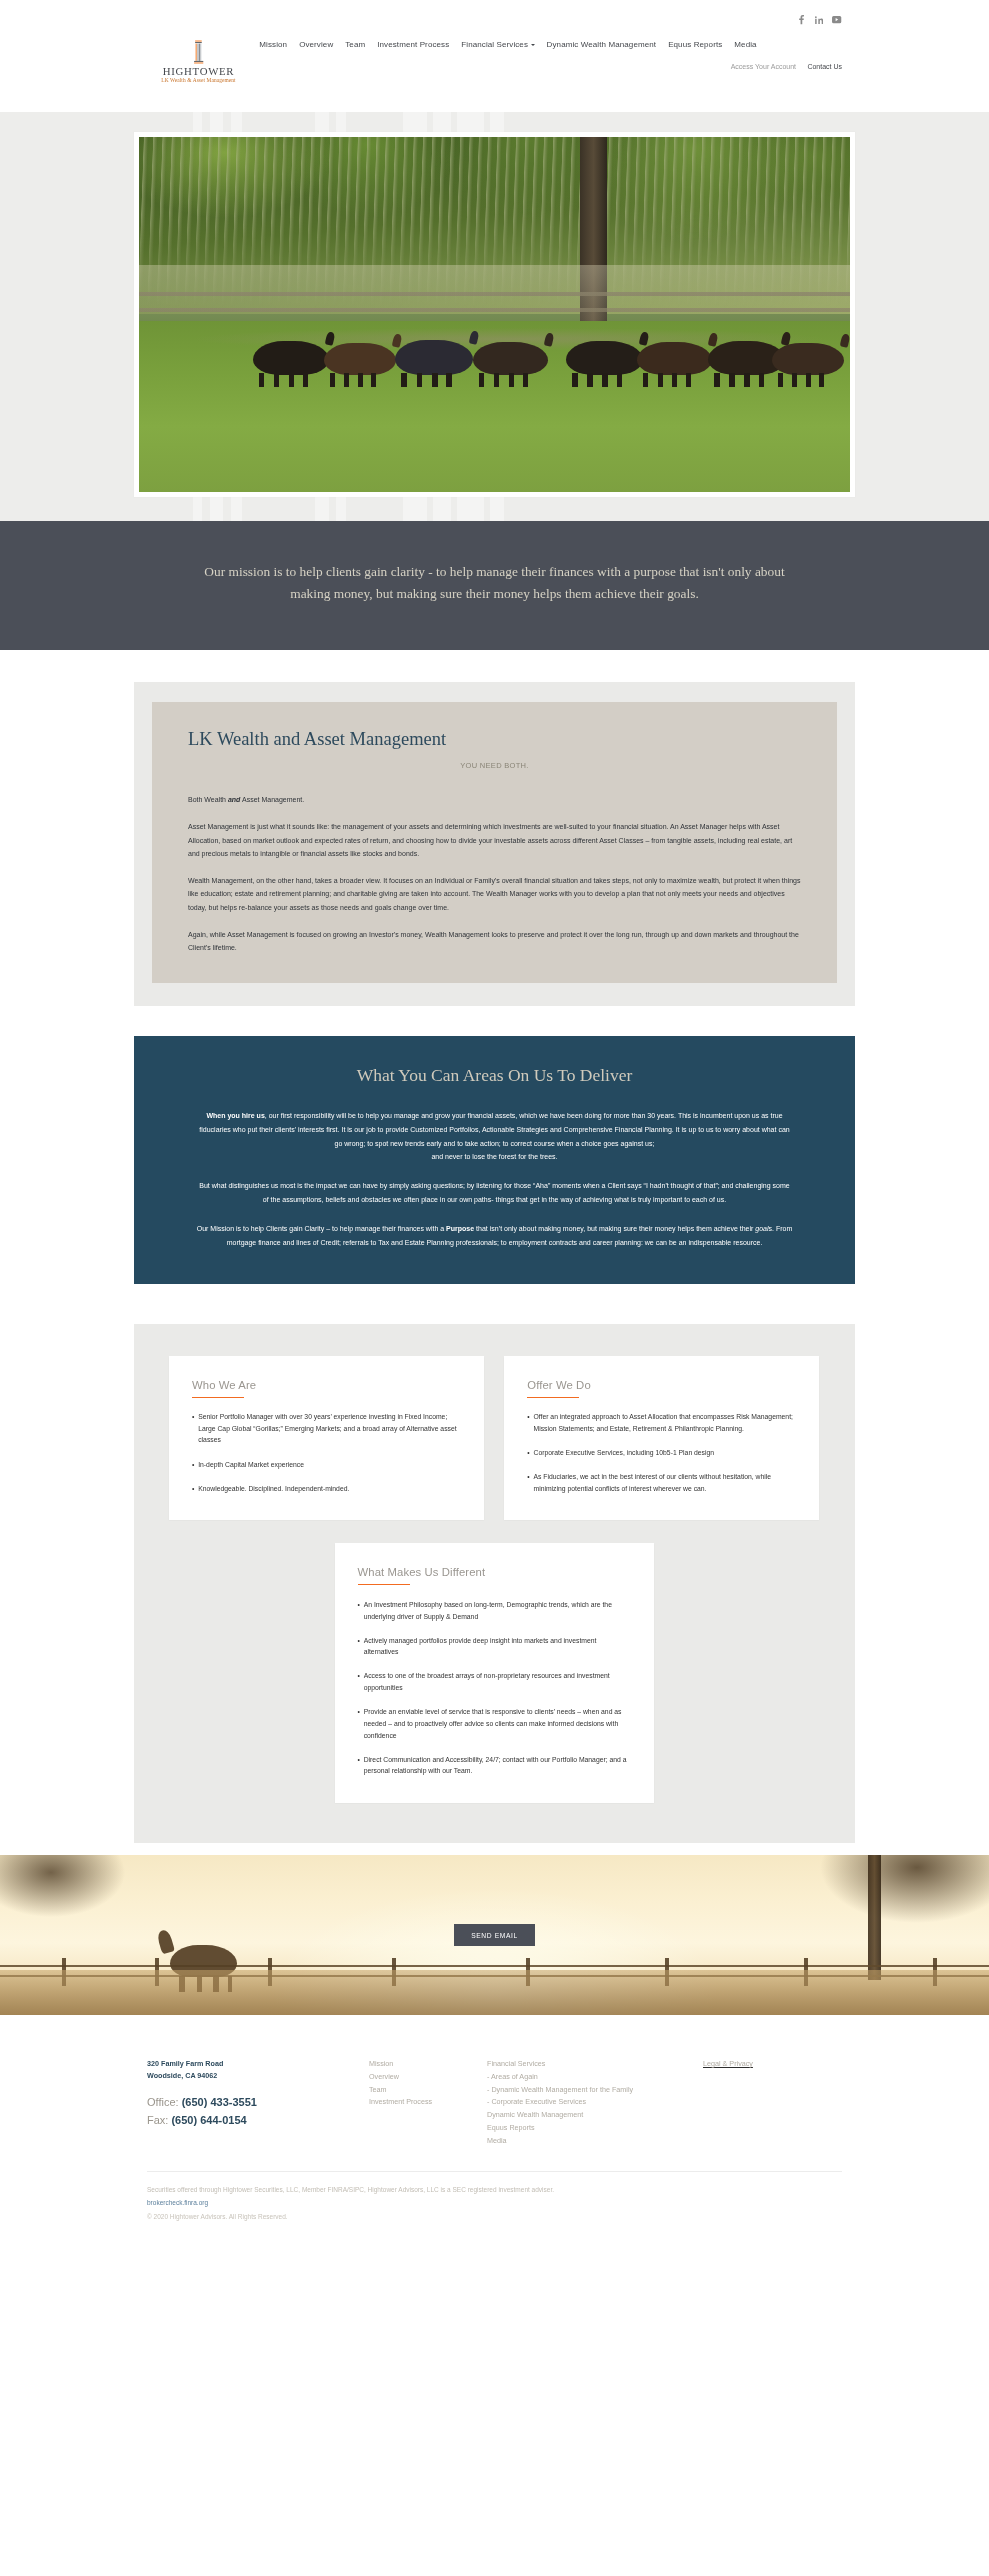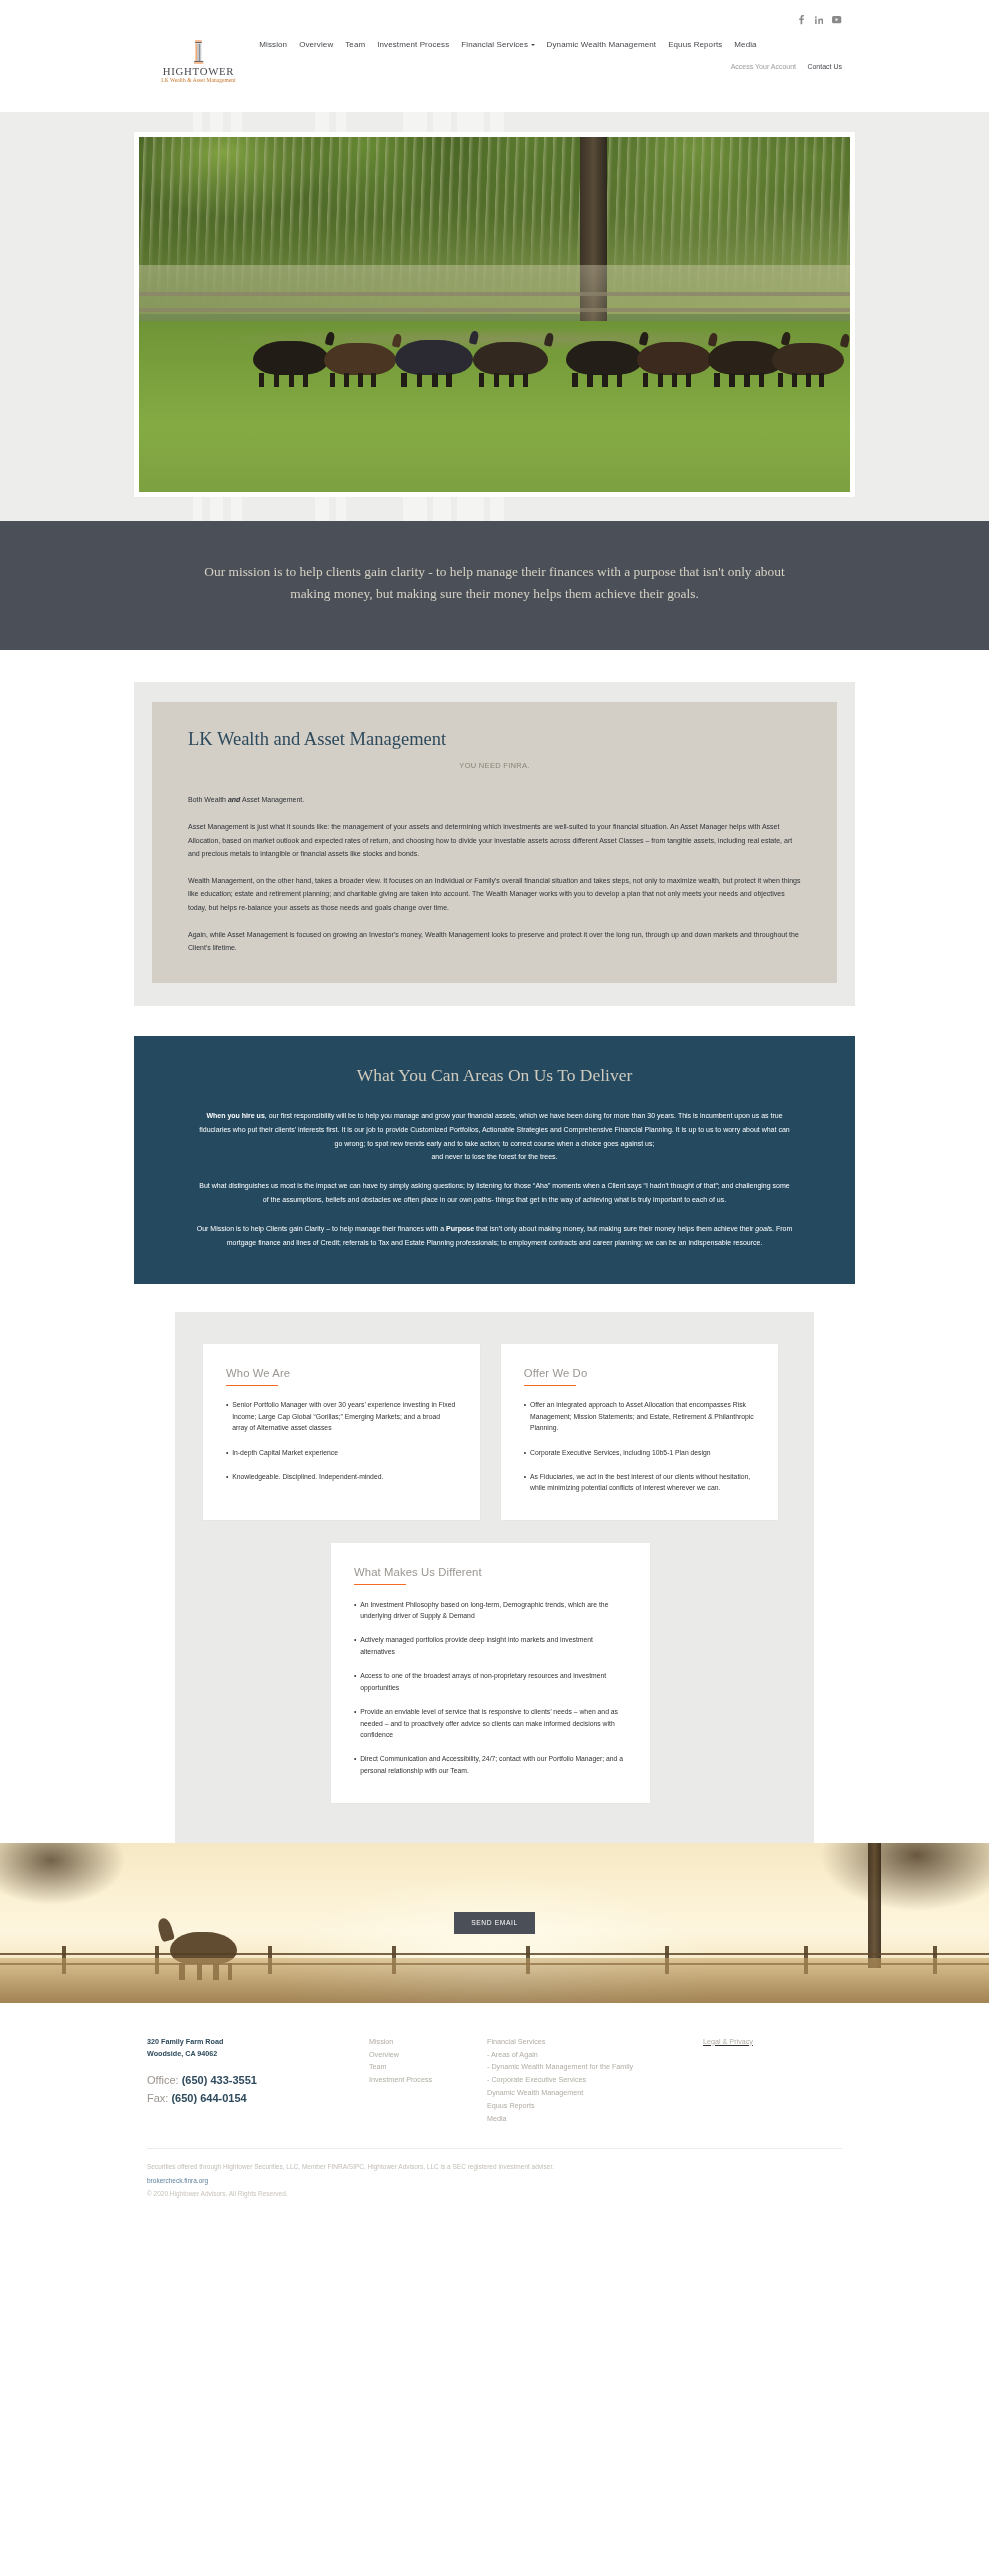--- a/index.html
+++ b/index.html
@@ -286,24 +286,24 @@
     line-height:1.95;
     margin:0 0 15.5px 0;
   }
   .deliver p:last-child { margin-bottom:0; }
   .deliver b { font-weight:bold; }
   .deliver i { font-style:italic; }
 
   
   .cards-wrap { background:#ffffff; padding:28px 0 0 0; }
   .cards-bg {
-    width:639px;
-    margin:0 auto;
+    width:721px;
+    margin:12px auto;
     background:#eaeae8;
-    padding:32px 36px 40px 28px;
+    padding:32px 36px 40px 35px;
   }
   .cards-row {
     display:flex;
     gap:20.6px;
     justify-content:center;
   }
   .card {
     background:#ffffff;
     flex:1 1 0;
     padding:23px 23px 26px 23px;
@@ -409,20 +409,21 @@
   }
 
   
   .footer {
     background:#ffffff;
     padding:33px 147px 0 147px;
   }
   .footer-cols {
     display:flex;
     align-items:flex-start;
+    margin-top:10px;
   }
   .fc-address { width:222px; }
   .fc-nav { width:118px; }
   .fc-services { width:216px; }
   .fc-legal { width:auto;text-decoration:underline; }
   .addr-line {
     font-size:7.2px;
     color:#2d4a5d;
     line-height:1.65;
     font-weight:bold;
@@ -563,21 +564,21 @@
 </div>
 
 <section class="mission">
   <p>Our mission is to help clients gain clarity - to help manage their finances with a purpose that isn't only about making money, but making sure their money helps them achieve their goals.</p>
 </section>
 
 <section class="gray-wrap">
   <div class="panel-outer">
     <div class="panel-inner">
       <h2 class="panel-title">LK Wealth and Asset Management</h2>
-      <div class="panel-kicker">YOU NEED FINRA.</div>
+      <div class="panel-kicker">YOU NEED BOTH.</div>
       <div class="panel-body">
         <p><span>Both Wealth </span><em>and</em><span> Asset Management.</span></p>
         <p>Asset Management is just what it sounds like: the management of your assets and determining which investments are well-suited to your financial situation. An Asset Manager helps with Asset Allocation, based on market outlook and expected rates of return, and choosing how to divide your investable assets across different Asset Classes – from tangible assets, including real estate, art and precious metals to intangible or financial assets like stocks and bonds.</p>
         <p>Wealth Management, on the other hand, takes a broader view. It focuses on an Individual or Family's overall financial situation and takes steps, not only to maximize wealth, but protect it when things like education; estate and retirement planning; and charitable giving are taken into account. The Wealth Manager works with you to develop a plan that not only meets your needs and objectives today, but helps re-balance your assets as those needs and goals change over time.</p>
         <p>Again, while Asset Management is focused on growing an Investor's money, Wealth Management looks to preserve and protect it over the long run, through up and down markets and throughout the Client's lifetime.</p>
       </div>
     </div>
     <div class="panel-spacer"></div>
   </div>
 </section>

